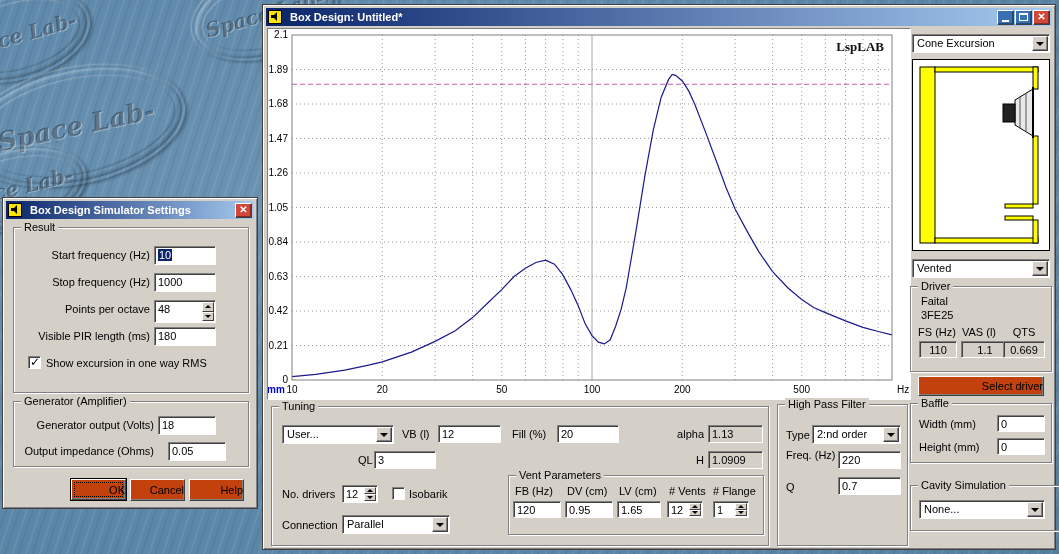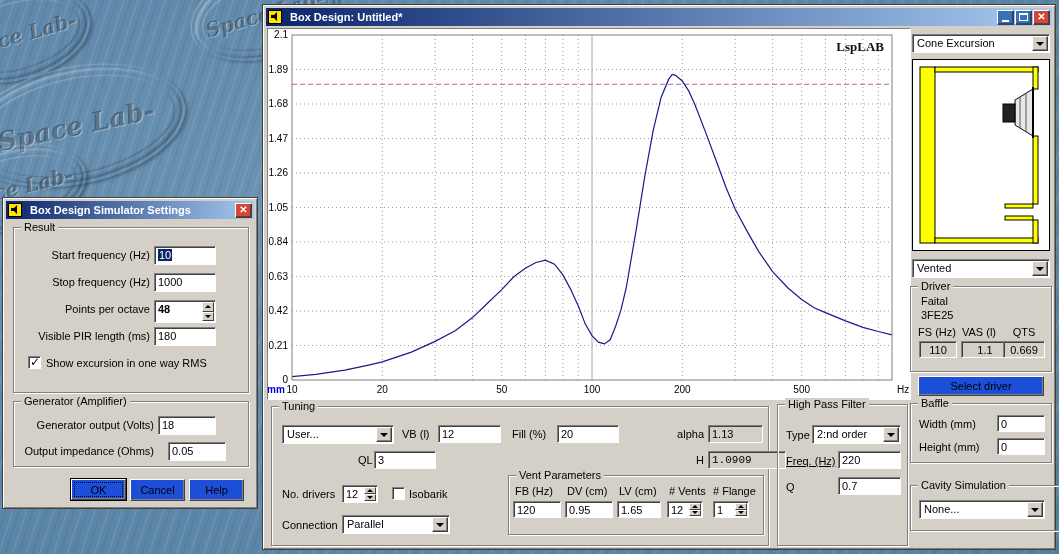--- a/index.html
+++ b/index.html
@@ -29,22 +29,22 @@
 .glyph-min{width:7px;height:9px;border-bottom:2px solid #fff;}
 .glyph-max{width:9px;height:8px;border:1px solid #fff;border-top-width:2px;}
 .glyph-x{color:#fff;font-weight:bold;font-size:10px;line-height:1;}
 .lbl{position:absolute;white-space:nowrap;line-height:13px;}
 .lbl-r{text-align:right;}
 .group{position:absolute;border:1px solid #808080;box-shadow:1px 1px 0 #fff, inset 1px 1px 0 #fff;}
 .group-label{position:absolute;top:-7px;left:7px;background:#d4d0c8;padding:0 3px;line-height:13px;white-space:nowrap;}
 .sunken{border:1px solid;border-color:#808080 #fff #fff #808080;box-shadow:inset 1px 1px 0 #404040;}
 .field{position:absolute;background:#fff;padding:2px 3px;line-height:12px;overflow:hidden;white-space:nowrap;}
 .field.ro{background:#d4d0c8;}
-.btn{position:absolute;background:#1d4ed8;border:1px solid;border-color:#fff #404040 #404040 #fff;
-  box-shadow:inset -1px -1px 0 #808080;display:flex;align-items:center;justify-content:center;font-size:11px;}
+.btn{position:absolute;background:#c2410c;border:1px solid;border-color:#fff #404040 #404040 #fff;
+  box-shadow:inset -1px -1px 0 #808080;display:flex;align-items:center;justify-content:flex-end;font-size:11px;}
 .btn.focused{outline:1px solid #000;}
 .btn.focused::after{content:"";position:absolute;inset:2px;border:1px dotted #000;}
 .combo{position:absolute;background:#fff;}
 .combo .ctext{position:absolute;left:4px;top:2px;right:18px;line-height:13px;white-space:nowrap;overflow:hidden;}
 .combo .cbtn{position:absolute;top:1px;right:1px;bottom:1px;width:16px;background:#d4d0c8;
   border:1px solid;border-color:#fff #404040 #404040 #fff;box-shadow:inset -1px -1px 0 #808080;
   display:flex;align-items:center;justify-content:center;}
 .arrow-down{width:0;height:0;border-left:4px solid transparent;border-right:4px solid transparent;border-top:4px solid #000;}
 .spin{position:absolute;top:1px;right:1px;bottom:1px;width:12px;display:flex;flex-direction:column;}
 .spin > div{flex:1;background:#d4d0c8;border:1px solid;border-color:#fff #404040 #404040 #fff;
@@ -225,21 +225,21 @@
           <span class="arrow-down"></span>
         </div>
     </div>
     <span class="lbl" style="left:130px;top:21px;">VB (l)</span>
     <div class="field sunken" style="left:166px;top:18px;width:63px;height:18px;"><span>12</span></div>
     <span class="lbl" style="left:240px;top:21px;">Fill (%)</span>
     <div class="field sunken" style="left:285px;top:18px;width:62px;height:18px;"><span>20</span></div>
     <span class="lbl lbl-r" style="left:392px;top:21px;width:40px;">alpha</span>
     <div class="field sunken ro" style="left:436px;top:18px;width:55px;height:18px;"><span>1.13</span></div>
     <span class="lbl lbl-r" style="left:392px;top:47px;width:40px;">H</span>
-    <div class="field sunken ro" style="left:436px;top:44px;width:78px;height:18px;font-family:Liberation Mono, monospace;"><span>1.0909</span></div>
+    <div class="field sunken ro" style="left:436px;top:44px;width:55px;height:18px;"><span>1.0909</span></div>
     <span class="lbl" style="left:86px;top:47px;">QL</span>
     <div class="field sunken" style="left:102px;top:44px;width:62px;height:18px;"><span>3</span></div>
     <span class="lbl" style="left:10px;top:81px;">No. drivers</span>
     <div class="field sunken" style="left:70px;top:78px;width:36px;height:18px;padding-right:14px;">
       <span>12</span>
       <div class="spin">
           <div>
             <span class="sarr-up"></span>
           </div>
           <div>
@@ -293,21 +293,21 @@
 
   <div class="group" style="left:514px;top:399px;width:131px;height:142px;">
     <span class="group-label">High Pass Filter</span>
     <span class="lbl" style="left:8px;top:24px;">Type</span>
     <div class="combo sunken" style="left:34px;top:20px;width:89px;height:19px;">
       <span class="ctext">2:nd order</span>
       <div class="cbtn">
           <span class="arrow-down"></span>
         </div>
     </div>
-    <span class="lbl" style="left:8px;top:50px;text-decoration:underline;">Freq. (Hz)</span>
+    <span class="lbl" style="left:8px;top:44px;">Freq. (Hz)</span>
     <div class="field sunken" style="left:60px;top:46px;width:63px;height:18px;"><span>220</span></div>
     <span class="lbl" style="left:8px;top:76px;">Q</span>
     <div class="field sunken" style="left:60px;top:72px;width:63px;height:18px;"><span>0.7</span></div>
   </div>
 </div>
 
 <div class="window" style="left:2px;top:197px;width:256px;height:312px;z-index:20;">
   <div class="titlebar">
     <svg width="14" height="14" style="flex:0 0 auto;">
       <rect x="0.5" y="0.5" width="13" height="13" fill="#ffe400" stroke="#000"></rect>
@@ -319,21 +319,21 @@
       </div>
   </div>
 
   <div class="group" style="left:10px;top:29px;width:236px;height:166px;">
     <span class="group-label">Result</span>
     <span class="lbl lbl-r" style="left:6px;top:21px;width:130px;">Start frequency (Hz)</span>
     <div class="field sunken" style="left:140px;top:18px;width:62px;height:19px;"><span class="sel">10</span></div>
     <span class="lbl lbl-r" style="left:6px;top:48px;width:130px;">Stop frequency (Hz)</span>
     <div class="field sunken" style="left:140px;top:45px;width:62px;height:19px;"><span>1000</span></div>
     <span class="lbl lbl-r" style="left:6px;top:75px;width:130px;">Points per octave</span>
-    <div class="field sunken" style="left:140px;top:72px;width:62px;height:23px;padding-right:22px;font-weight:bold;">
+    <div class="field sunken" style="left:140px;top:72px;width:62px;height:23px;padding-right:22px;">
       <span>48</span>
       <div class="spin">
           <div>
             <span class="sarr-up"></span>
           </div>
           <div>
             <span class="sarr-dn"></span>
           </div>
         </div>
     </div>

